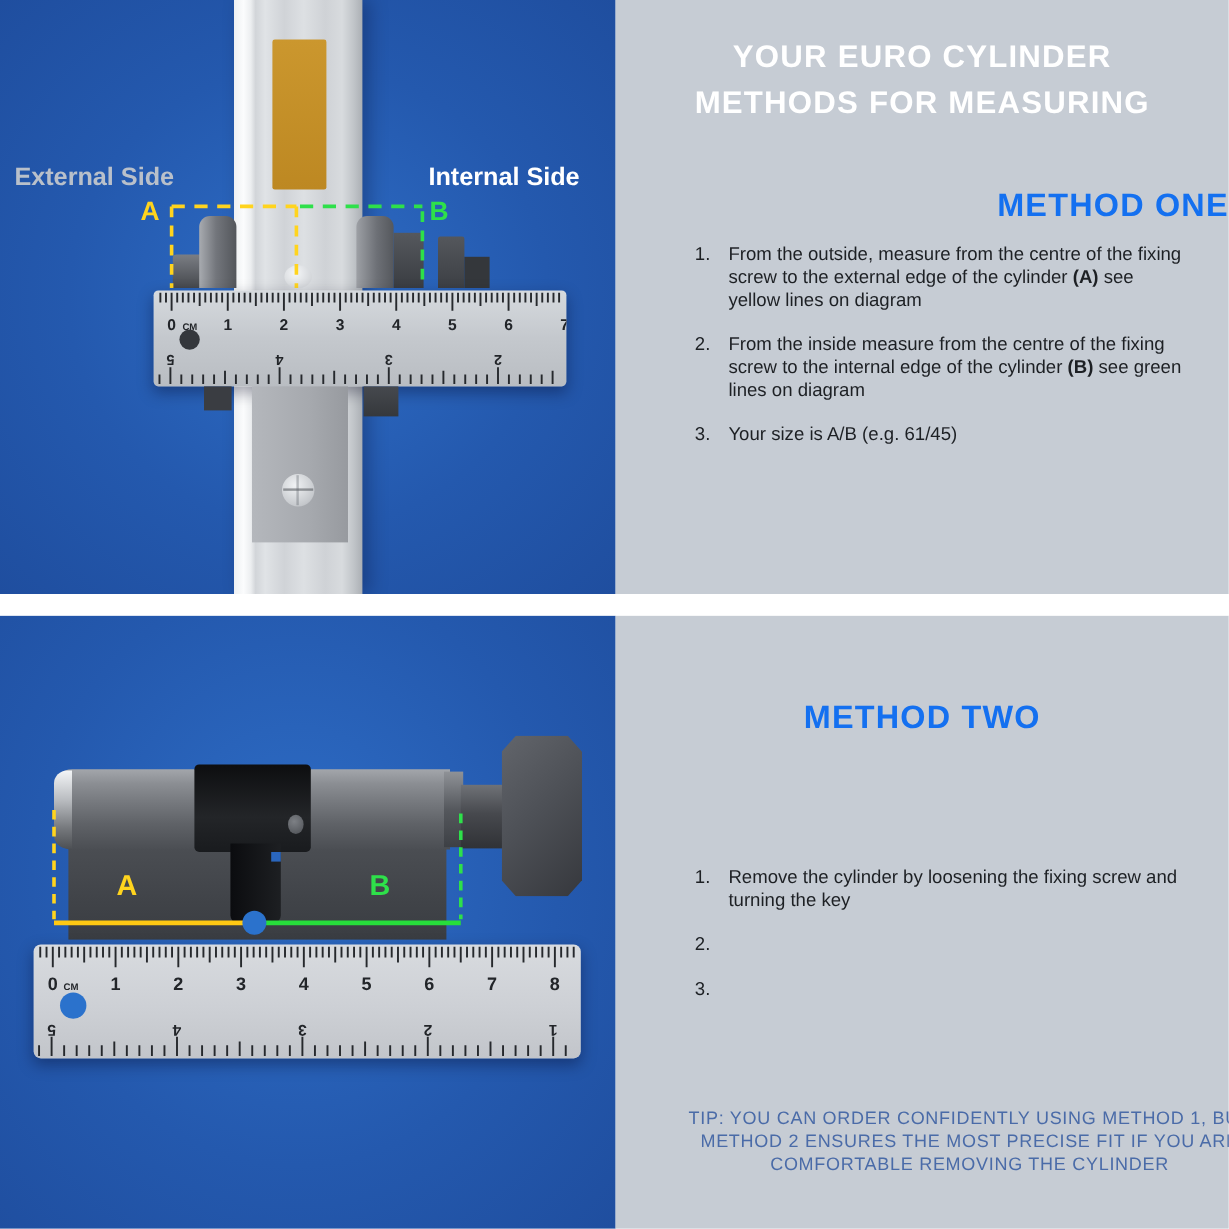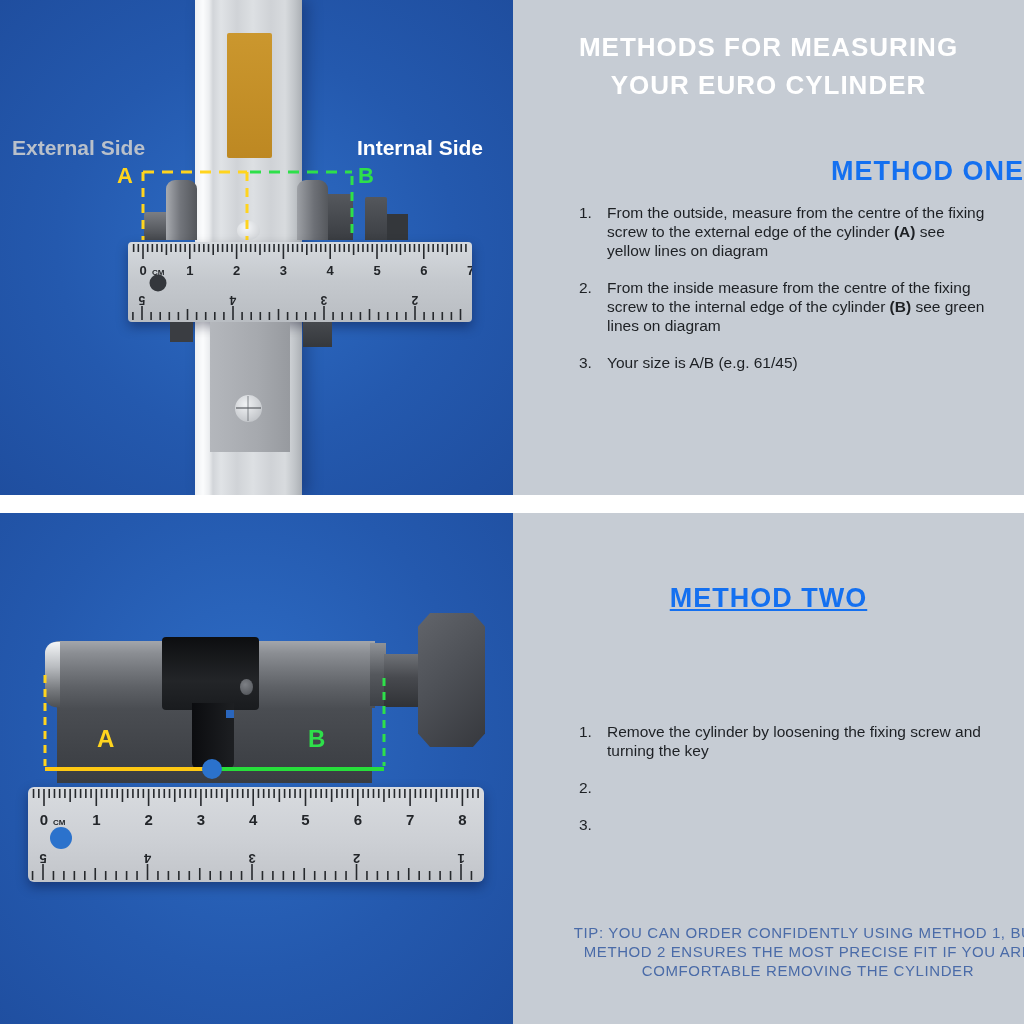--- a/index.html
+++ b/index.html
@@ -8,21 +8,21 @@
   
   #panel-tl{left:0;top:0;width:513px;height:495px;background:radial-gradient(ellipse at 50% 50%, var(--bg-blue-light,#2e6dc6) 0%, #2459ae 55%, var(--bg-blue-dark,#1f4e9f) 100%);overflow:hidden;}
   #panel-bl{left:0;top:513px;width:513px;height:511px;background:radial-gradient(ellipse at 48% 42%, var(--bg-blue-light,#2e6dc6) 0%, #2459ae 58%, var(--bg-blue-dark,#1f4e9f) 100%);overflow:hidden;}
   #divider{left:0;top:495px;width:1024px;height:18px;background:#ffffff;z-index:20;}
   #panel-tr{left:513px;top:0;width:511px;height:495px;background:var(--panel-gray,#c6ccd4);}
   #panel-br{left:513px;top:513px;width:511px;height:511px;background:var(--panel-gray,#c6ccd4);}
   
   .main-title{left:0;top:28px;width:511px;text-align:center;color:#fff;font-weight:bold;font-size:26px;line-height:38px;letter-spacing:1px;}
   .method-heading{width:511px;text-align:center;color:var(--accent-blue,#1470f0);font-weight:bold;font-size:27px;letter-spacing:1px;}
   #m1-heading{left:0;top:156px;text-align:right;}
-  #m2-heading{left:0;top:70px;text-decoration:underline;}
+  #m2-heading{left:0;top:70px;}
   .method-sub{left:0;top:112px;width:511px;text-align:center;color:#23262b;font-weight:bold;font-size:15px;letter-spacing:1.5px;}
   .steps{left:66px;width:410px;list-style:none;margin:0;padding:0;color:#1d2024;font-size:15.5px;line-height:19px;}
   #m1-steps{top:203px;}
   #m2-steps{top:209px;}
   .steps li{display:flex;margin-bottom:18px;}
   .steps .step-num{flex:0 0 28px;}
   .steps .seg-b{font-weight:bold;}
   #tip{left:18px;top:410px;width:476px;text-align:center;color:var(--tip-blue,#4a6ba8);font-size:15px;line-height:19px;letter-spacing:0.6px;margin-left:39px;}
   
   .side-label{top:136px;font-weight:bold;font-size:21px;}
@@ -398,22 +398,22 @@
         <line x1="433" y1="93" x2="433" y2="77" stroke="#26292d" stroke-width="1.6"></line>
         <line x1="443.45" y1="93" x2="443.45" y2="84" stroke="#26292d" stroke-width="1.6"></line>
       </svg>
   </div>
 </div>
 
 <div class="abs" id="divider"></div>
 
 <div class="abs" id="panel-tr">
   <div class="abs main-title">
+    <div>YOUR EURO CYLINDER</div>
     <div>METHODS FOR MEASURING</div>
-    <div>YOUR EURO CYLINDER</div>
   </div>
   <div class="abs method-heading" id="m1-heading">METHOD ONE</div>
   <ol class="abs steps" id="m1-steps">
       <li>
         <span class="step-num">1.</span>
         <span><span>From the outside, measure from the centre of the fixing screw to the external edge of the cylinder </span><span class="seg-b">(A)</span><span> see yellow lines on diagram</span></span>
       </li>
       <li>
         <span class="step-num">2.</span>
         <span><span>From the inside measure from the centre of the fixing screw to the internal edge of the cylinder </span><span class="seg-b">(B)</span><span> see green lines on diagram</span></span>

